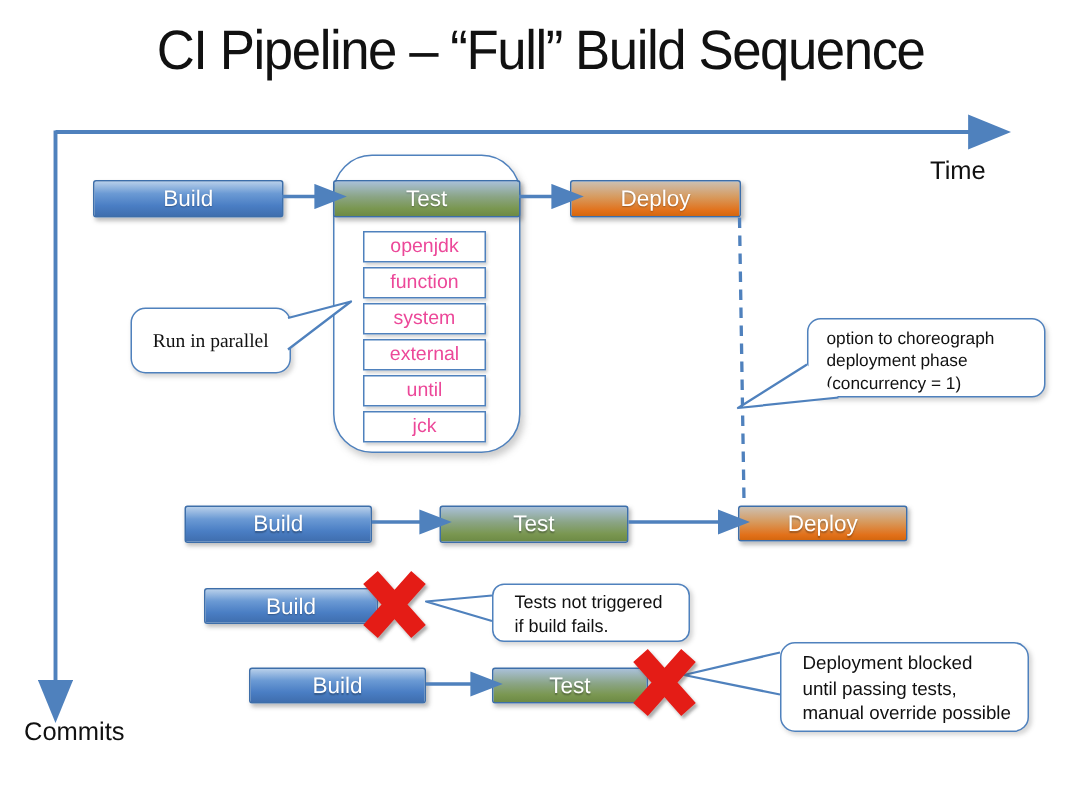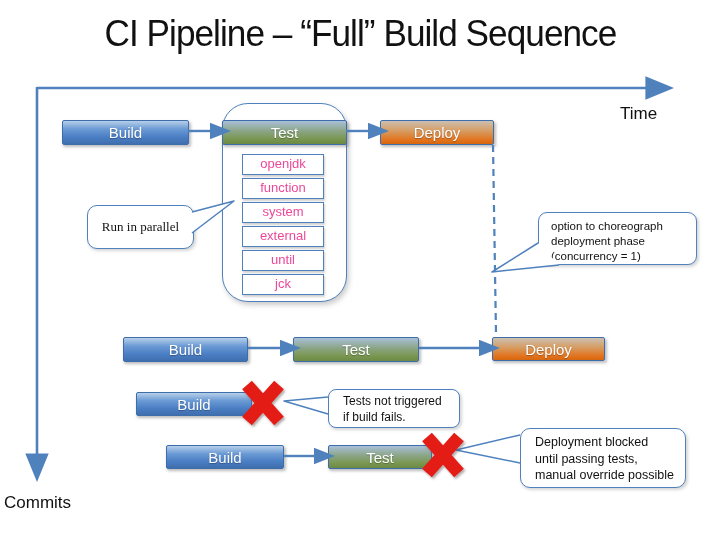--- a/index.html
+++ b/index.html
@@ -6,21 +6,21 @@
   .slide{
     position:relative;width:720px;height:540px;background:#ffffff;overflow:hidden;
     font-family:"Liberation Sans",sans-serif;
     --accent:#4f81bd;--red:#e41b17;
   }
   .title{position:absolute;top:13px;left:0;width:720px;text-align:center;
     font-size:37px;color:#111;letter-spacing:-1px;white-space:nowrap;}
   .title span{display:inline-block;transform:scaleX(.95);transform-origin:50% 50%;}
   .axis-label{position:absolute;font-size:17px;color:#111;}
   .axis-label.time{left:596px;top:104px;margin-left:24px;}
-  .axis-label.commits{left:4px;top:478px;margin-top:15px;}
+  .axis-label.commits{left:16px;top:478px;}
   .box{position:absolute;border:1.4px solid #3d6ea9;border-radius:2px;
     color:#fff;font-size:15px;text-align:left;
     box-shadow:1.5px 2px 3px rgba(90,90,90,.4);
     text-shadow:0 1px 1px rgba(0,0,0,.3);z-index:2;
     display:flex;align-items:center;justify-content:center;}
   .blue{background:linear-gradient(180deg,#b7cfea 0%,#6b9ad4 35%,#4a7ec4 70%,#3f6eae 100%);}
   .green{background:linear-gradient(180deg,#a9c0d8 0%,#8aa484 45%,#7a9751 78%,#6d8a45 100%);}
   .orange{background:linear-gradient(180deg,#ccc0b2 0%,#d79a5e 45%,#e27019 85%,#d4670f 100%);}
   .test-container{position:absolute;left:222px;top:103px;width:123px;height:197px;
     background:#fff;border:1.8px solid var(--accent);border-radius:26px;

